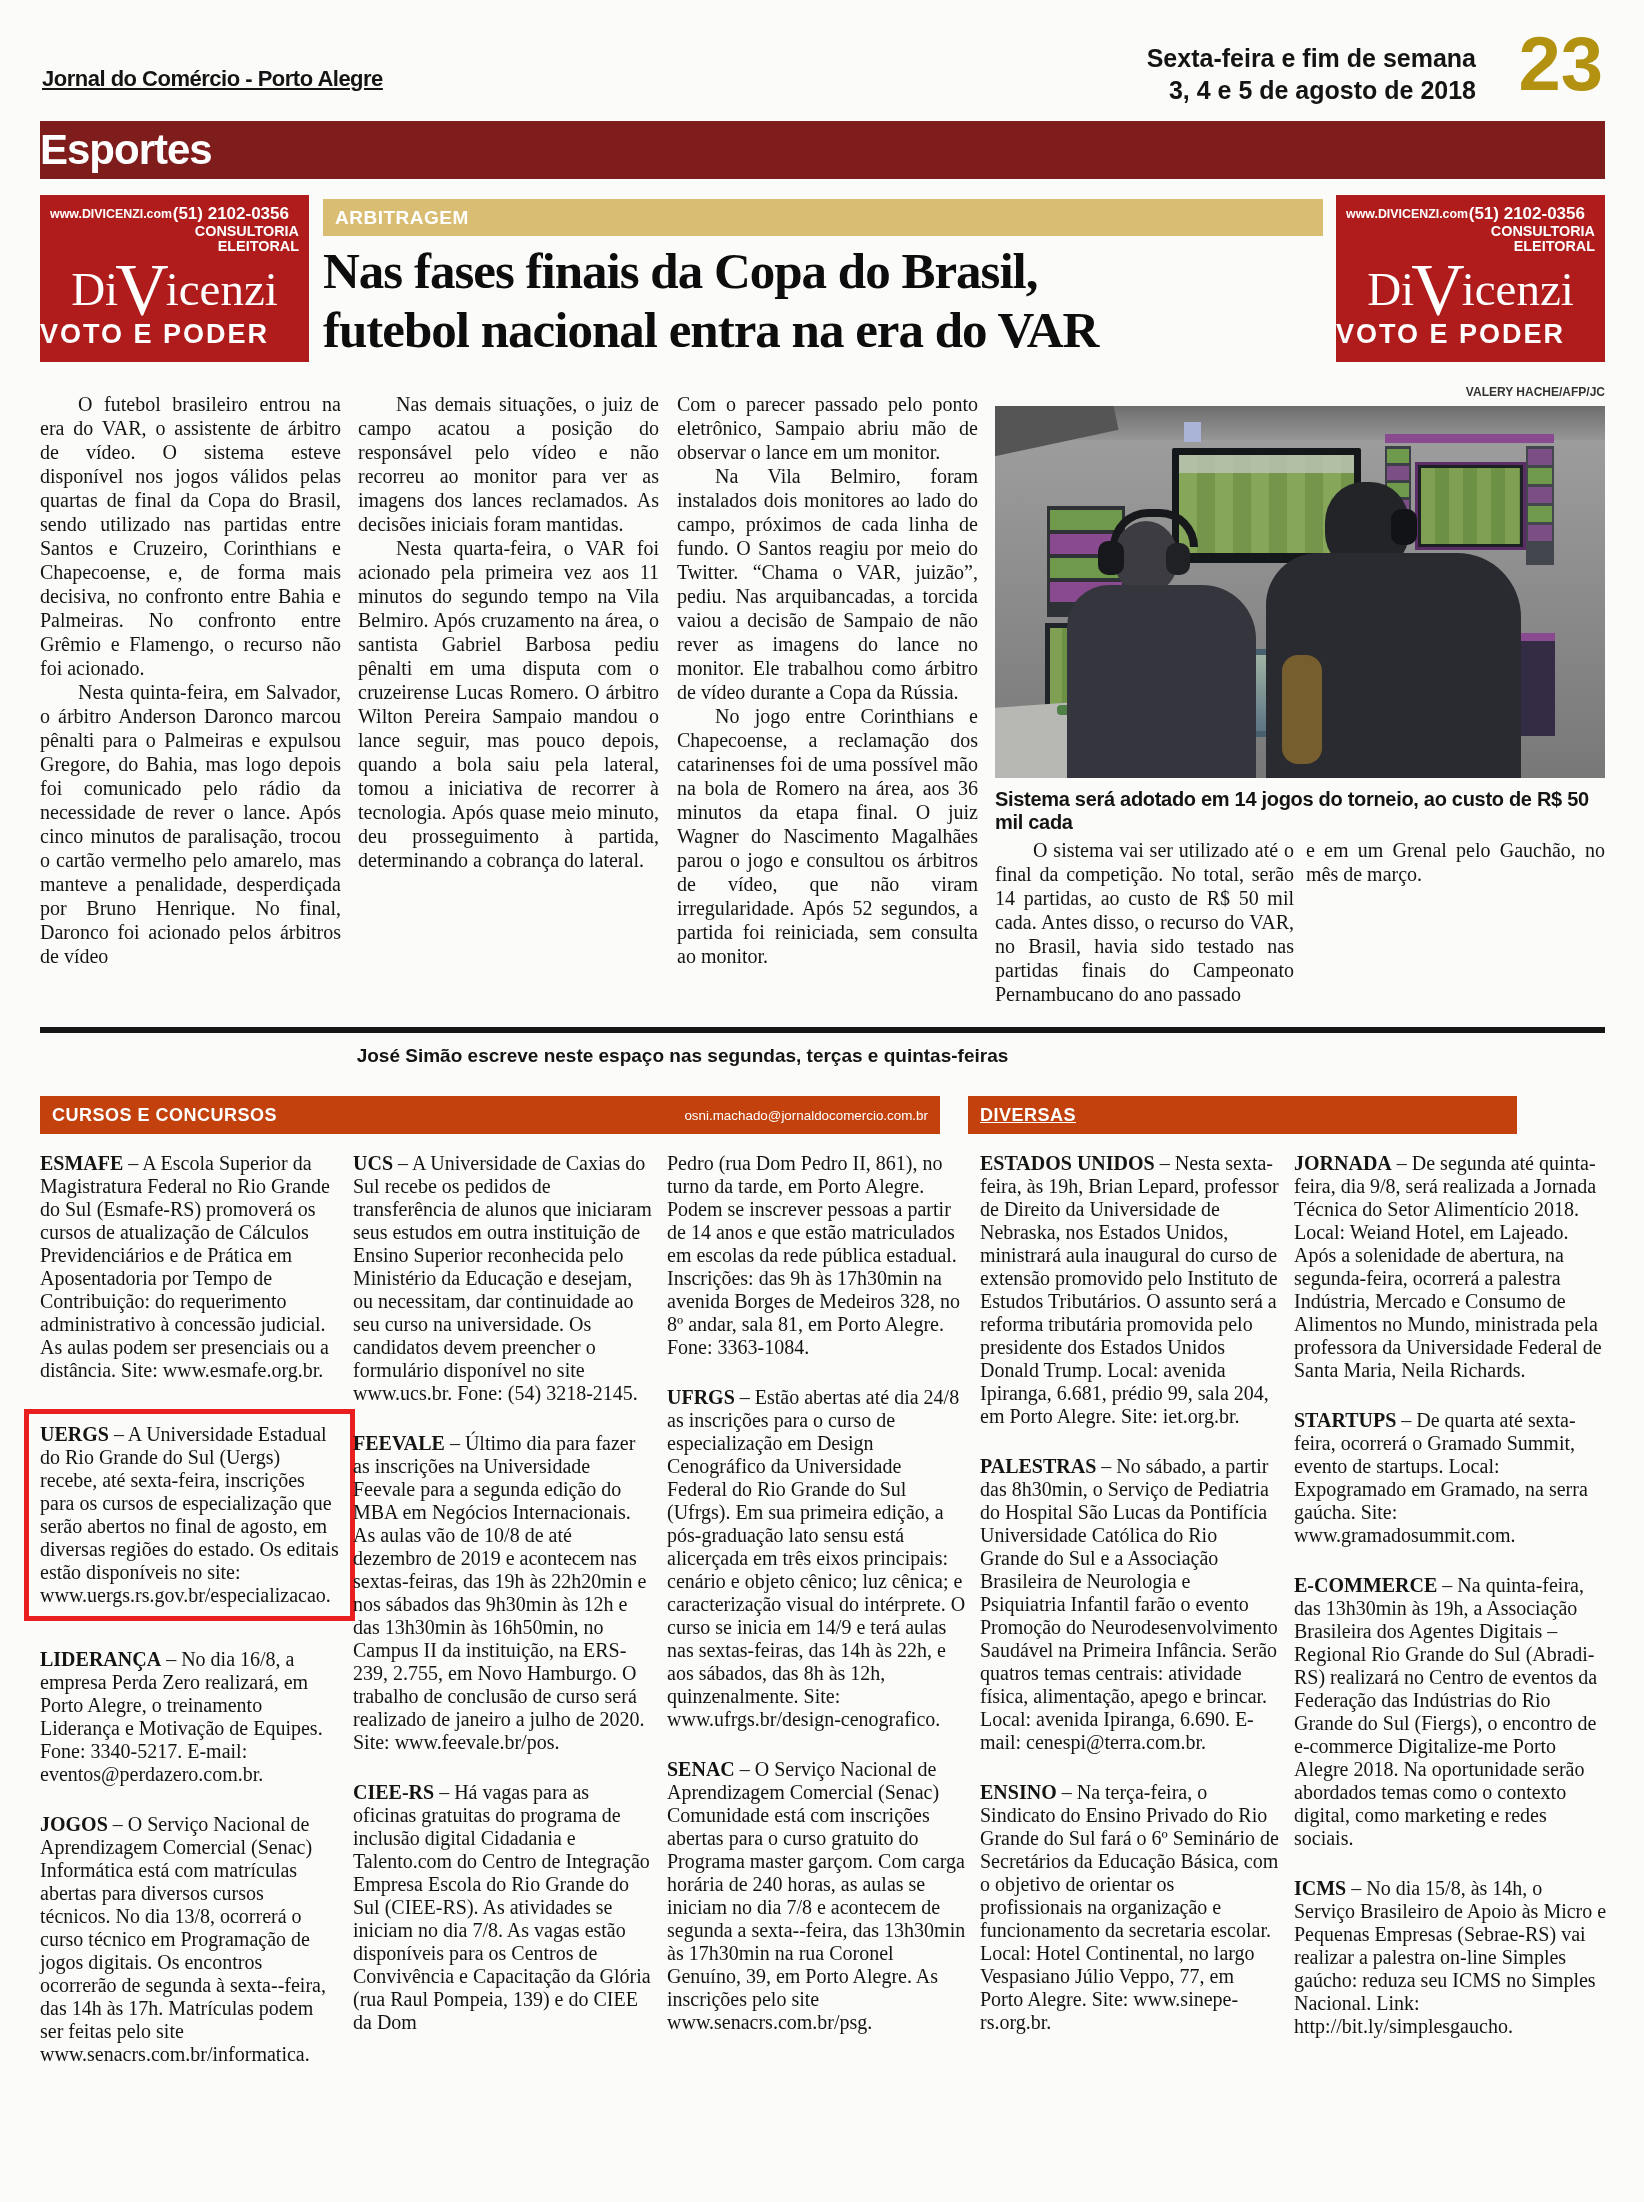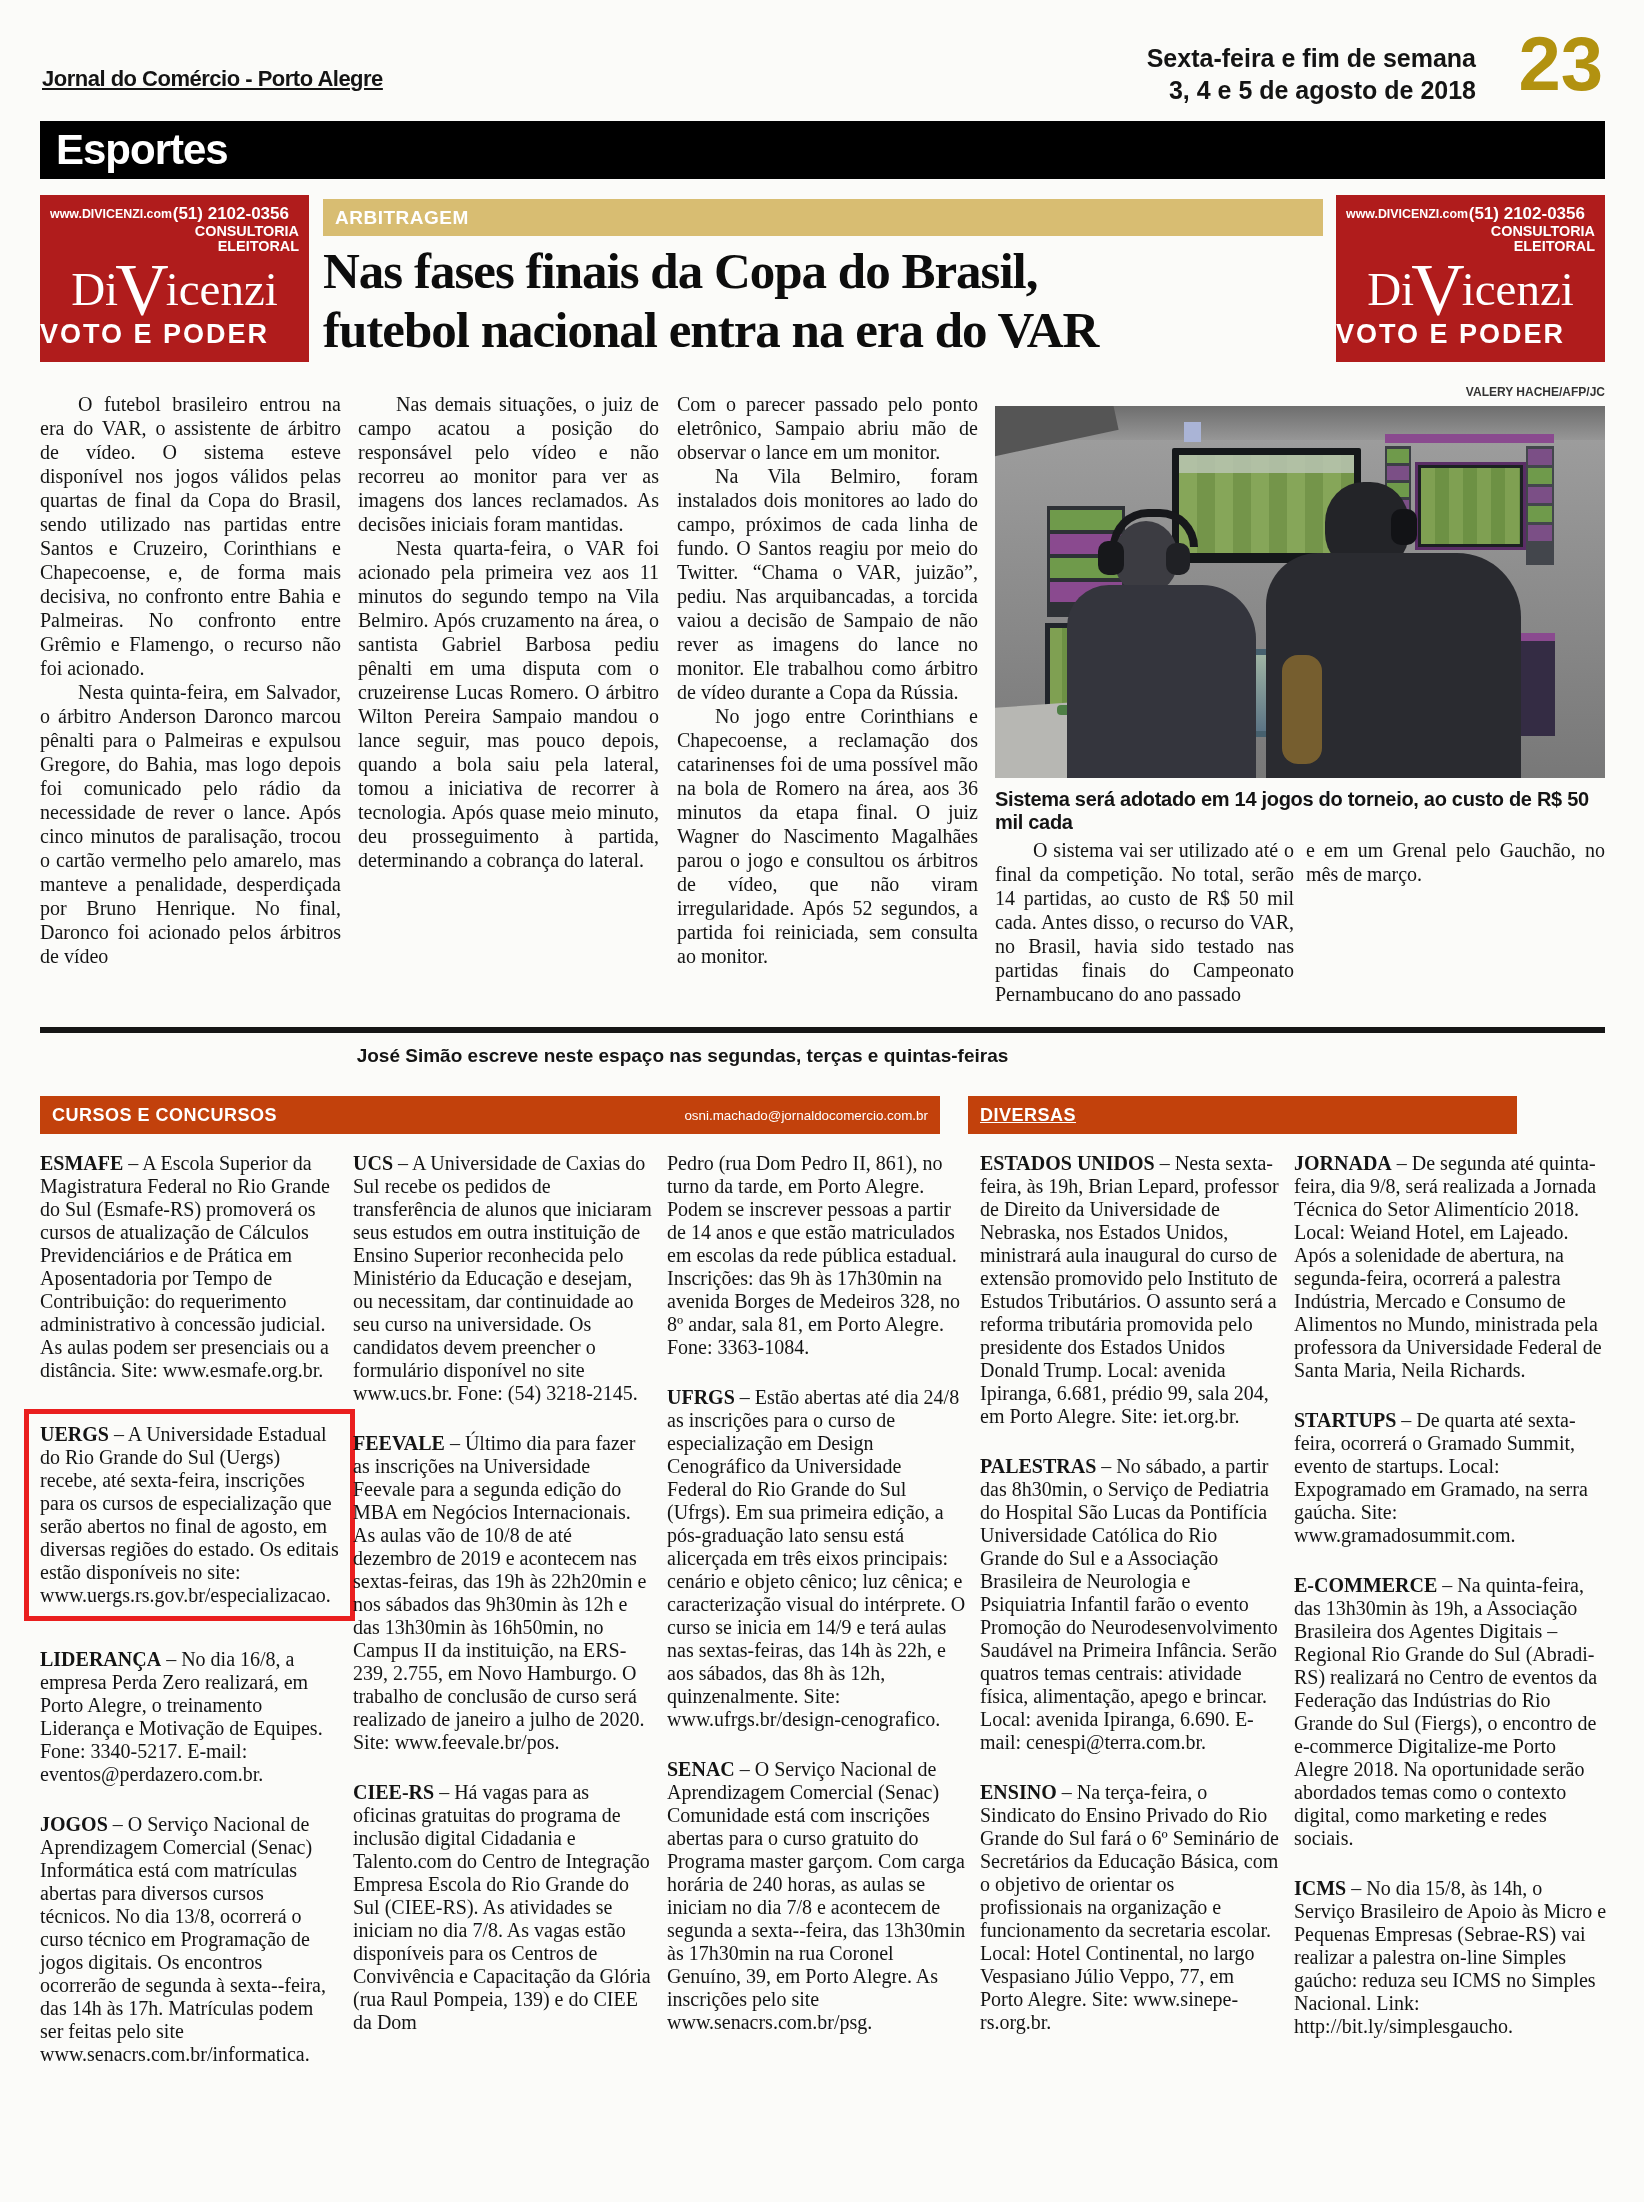--- a/index.html
+++ b/index.html
@@ -6,23 +6,23 @@
   .page{position:relative;width:1645px;height:2203px;background:#fbfbf9;overflow:hidden;
         font-family:"Liberation Serif",serif;color:#141414;}
 
   
   .paper-name{position:absolute;left:42px;top:66px;font-family:"Liberation Sans",sans-serif;
               font-weight:bold;font-size:22px;letter-spacing:-0.5px;text-decoration:underline;}
   .date-block{position:absolute;right:169px;top:42px;text-align:right;
               font-family:"Liberation Sans",sans-serif;font-weight:bold;font-size:25px;line-height:32px;}
   .page-number{position:absolute;right:42px;top:26px;font-family:"Liberation Sans",sans-serif;
                font-weight:bold;font-size:76px;color:#b29210;line-height:76px;}
-  .section-banner{position:absolute;left:40px;top:121px;width:1565px;height:58px;background:#000000;
+  .section-banner{position:absolute;left:40px;top:121px;width:1565px;height:58px;background:#7f1d1d;
                   color:#fff;font-family:"Liberation Sans",sans-serif;font-weight:bold;font-size:42px;
-                  display:flex;align-items:center;padding-left:16px;box-sizing:border-box;letter-spacing:-1px;}
+                  display:flex;align-items:center;box-sizing:border-box;letter-spacing:-1px;}
 
   
   .ad{position:absolute;top:195px;width:269px;height:167px;background:#b01c1c;color:#fff;overflow:hidden;}
   .ad.left{left:40px}.ad.right{left:1336px}
   .ad-top{display:flex;justify-content:space-between;align-items:flex-start;padding:9px 20px 0 10px;
           font-family:"Liberation Sans",sans-serif;font-weight:bold;}
   .ad-url{font-size:12.4px;padding-top:3px;}
   .ad-phone{font-size:17px;}
   .ad-tag{text-align:right;padding-right:10px;font-family:"Liberation Sans",sans-serif;
           font-weight:bold;font-size:14.4px;line-height:15px;}

